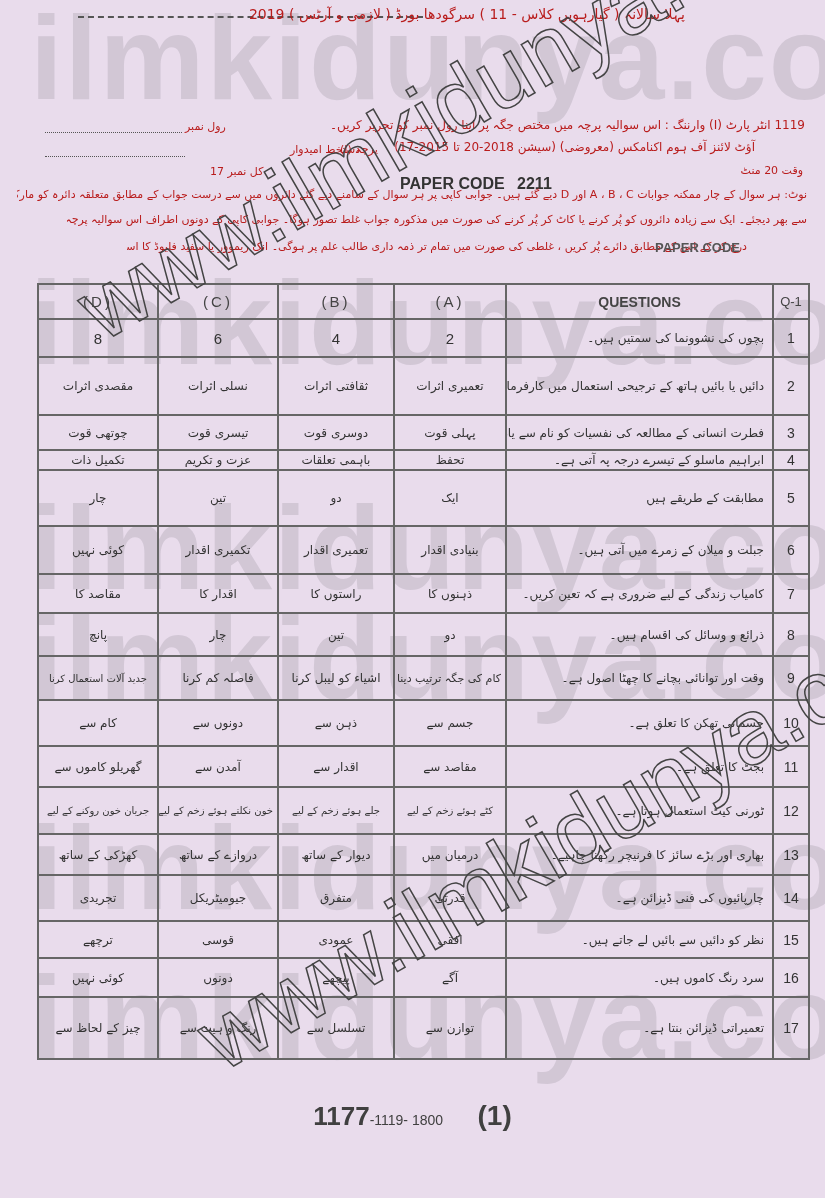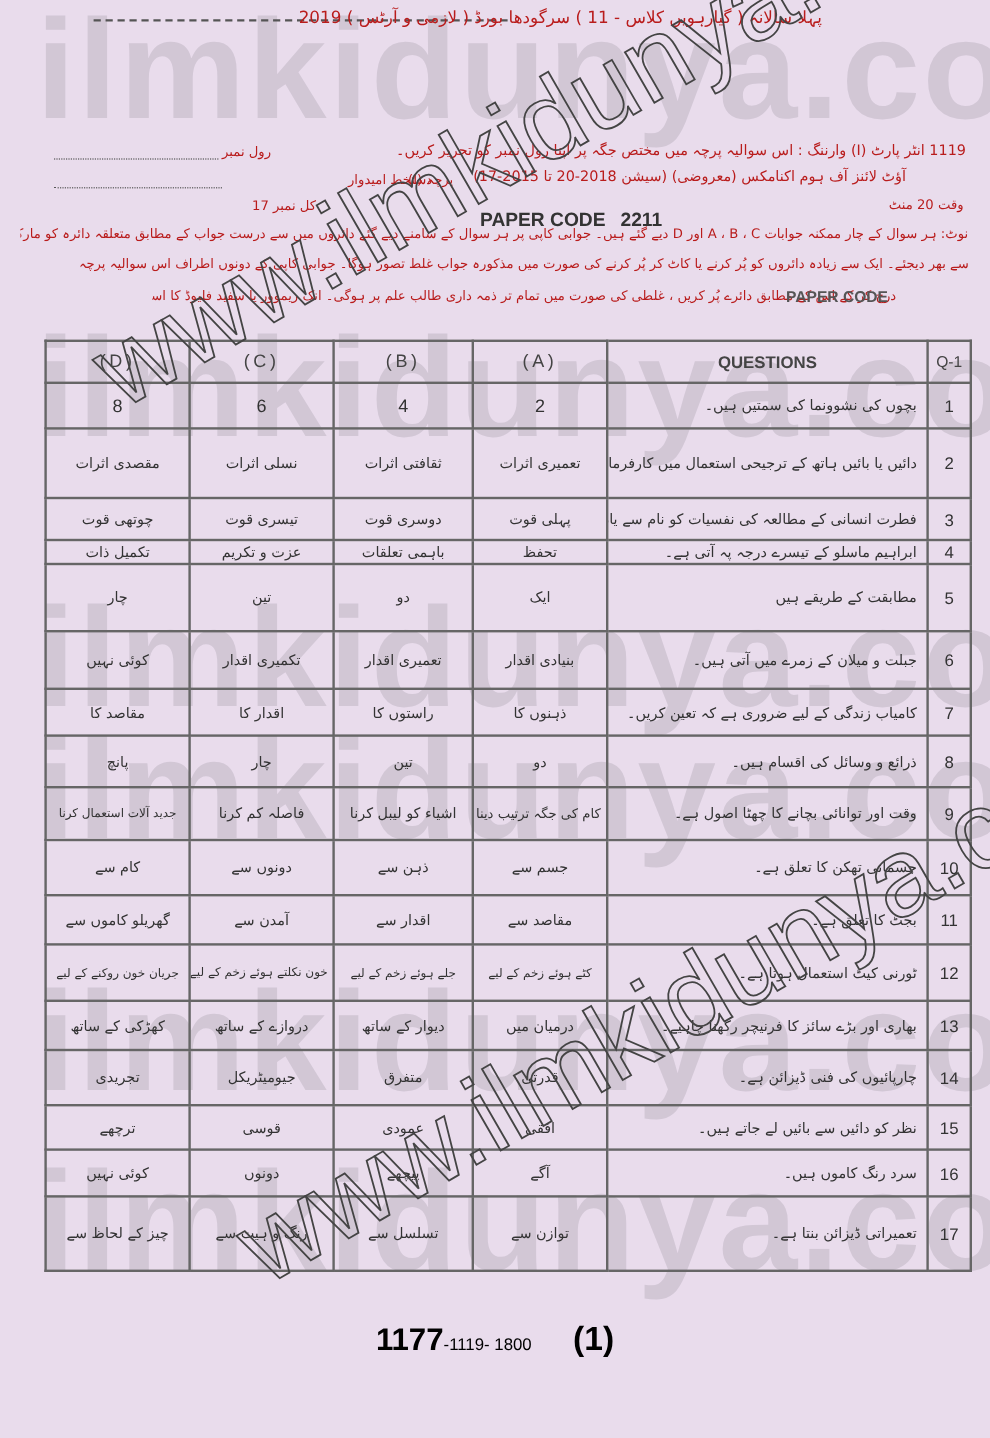--- a/index.html
+++ b/index.html
@@ -32,21 +32,21 @@
     border:2px solid #666; padding:0 4px; text-align:center; vertical-align:middle;
     font-size:12px; color:#333; overflow:hidden; white-space:nowrap;
   }
   table.q th { font-family:"Liberation Sans", sans-serif; font-weight:bold; font-size:14px; color:#444; }
   table.q th.opt { font-weight:normal; font-size:15px; letter-spacing:3px; }
   td.qtext { text-align:right !important; direction:rtl; padding-right:8px !important; }
   td.qnum { font-family:"Liberation Sans", sans-serif; font-size:14px !important; }
   td.opt { direction:rtl; }
   td.numopt { font-family:"Liberation Sans", sans-serif; font-size:15px !important; }
   .footer { position:absolute; top:1100px; left:0; width:825px; text-align:center;
-    font-family:"Liberation Sans", sans-serif; font-weight:bold; color:#000000; }
+    font-family:"Liberation Sans", sans-serif; font-weight:bold; color:#404040; }
   .footer .big { font-size:26px; }
   .footer .small { font-size:14px; font-weight:normal; }
   .footer .pg { font-size:28px; margin-left:30px; }
 </style>
 </head>
 <body>
 
 <div class="wm" style="top:-10px;">ilmkidunya.com</div>
 <div class="wm" style="top:255px;">ilmkidunya.com</div>
 <div class="wm" style="top:480px;">ilmkidunya.com</div>

